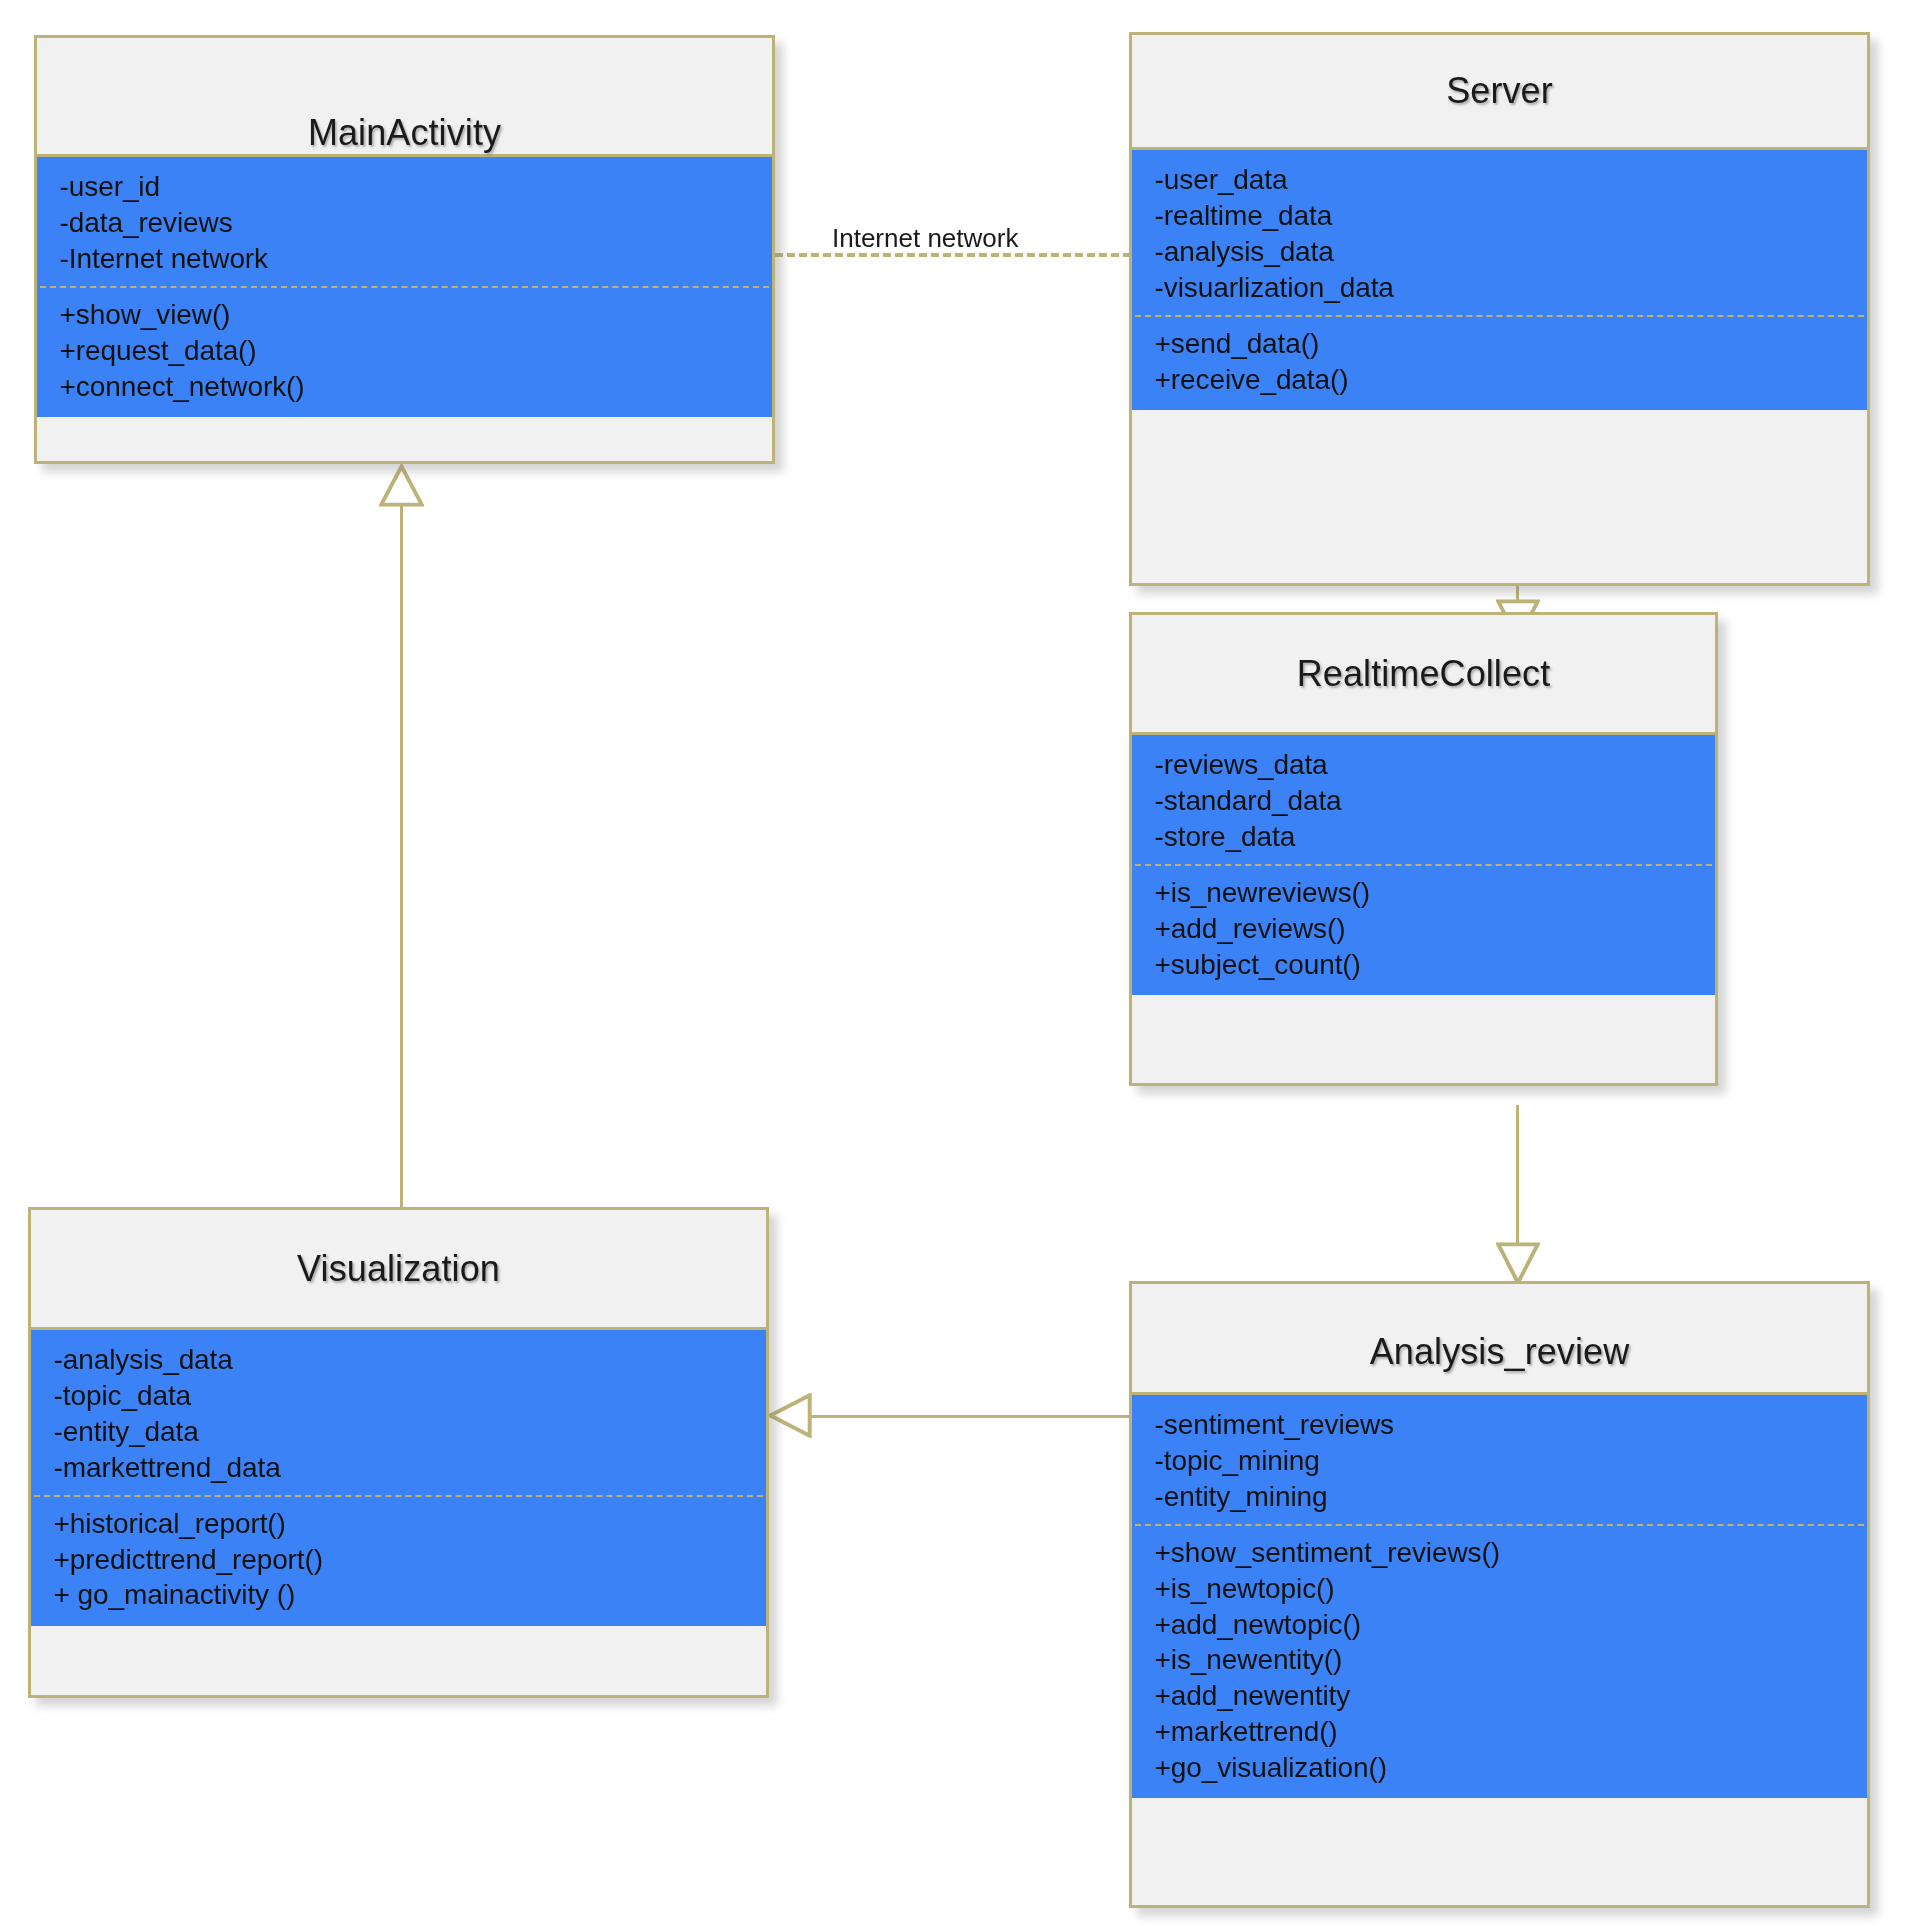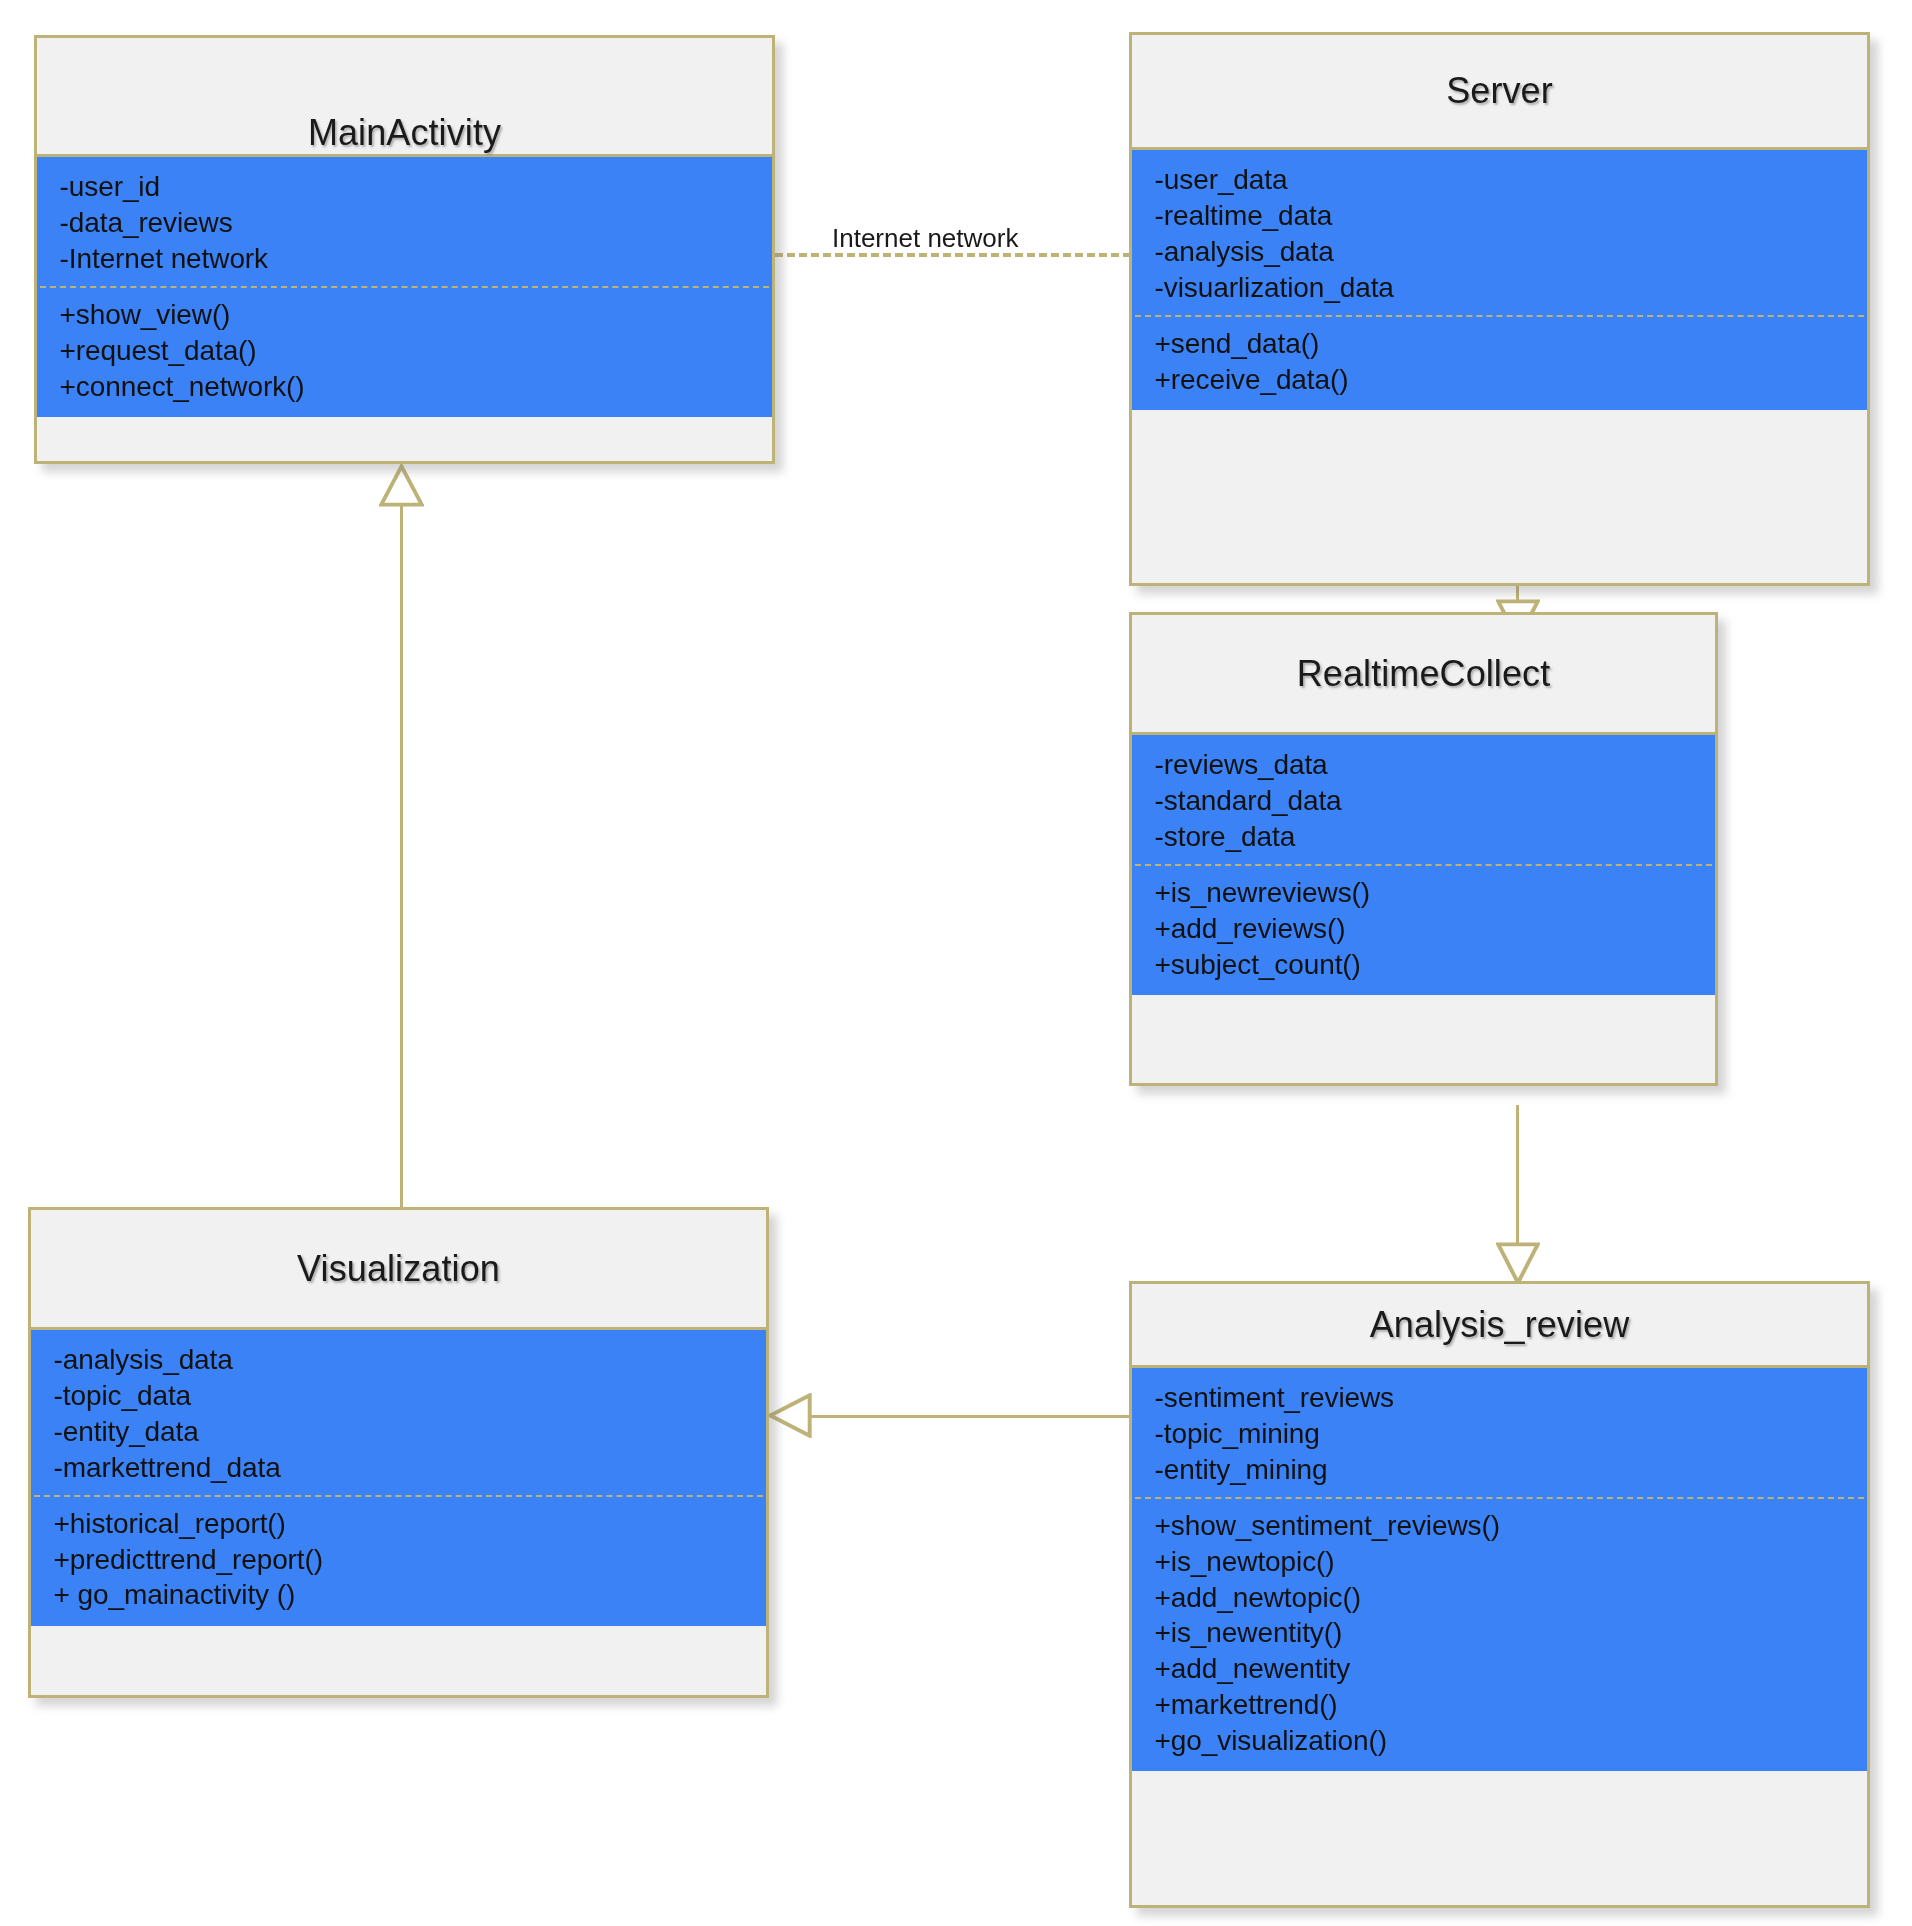--- a/index.html
+++ b/index.html
@@ -200,21 +200,21 @@
       <div class="uml-sep"></div>
       <div class="uml-compartment">
         <div class="uml-member">+historical_report()</div>
         <div class="uml-member">+predicttrend_report()</div>
         <div class="uml-member">+ go_mainactivity ()</div>
       </div>
     </div>
   </div>
 
   <div class="uml-class" style="left:1129px; top:1281px; width:741px; height:627px;">
-    <div class="uml-header" style="height:84px;">
+    <div class="uml-header" style="height:84px;margin-top:27px;">
       <div class="uml-title">Analysis_review</div>
     </div>
     <div class="uml-body">
       <div class="uml-compartment">
         <div class="uml-member">-sentiment_reviews</div>
         <div class="uml-member">-topic_mining</div>
         <div class="uml-member">-entity_mining</div>
       </div>
       <div class="uml-sep"></div>
       <div class="uml-compartment">

